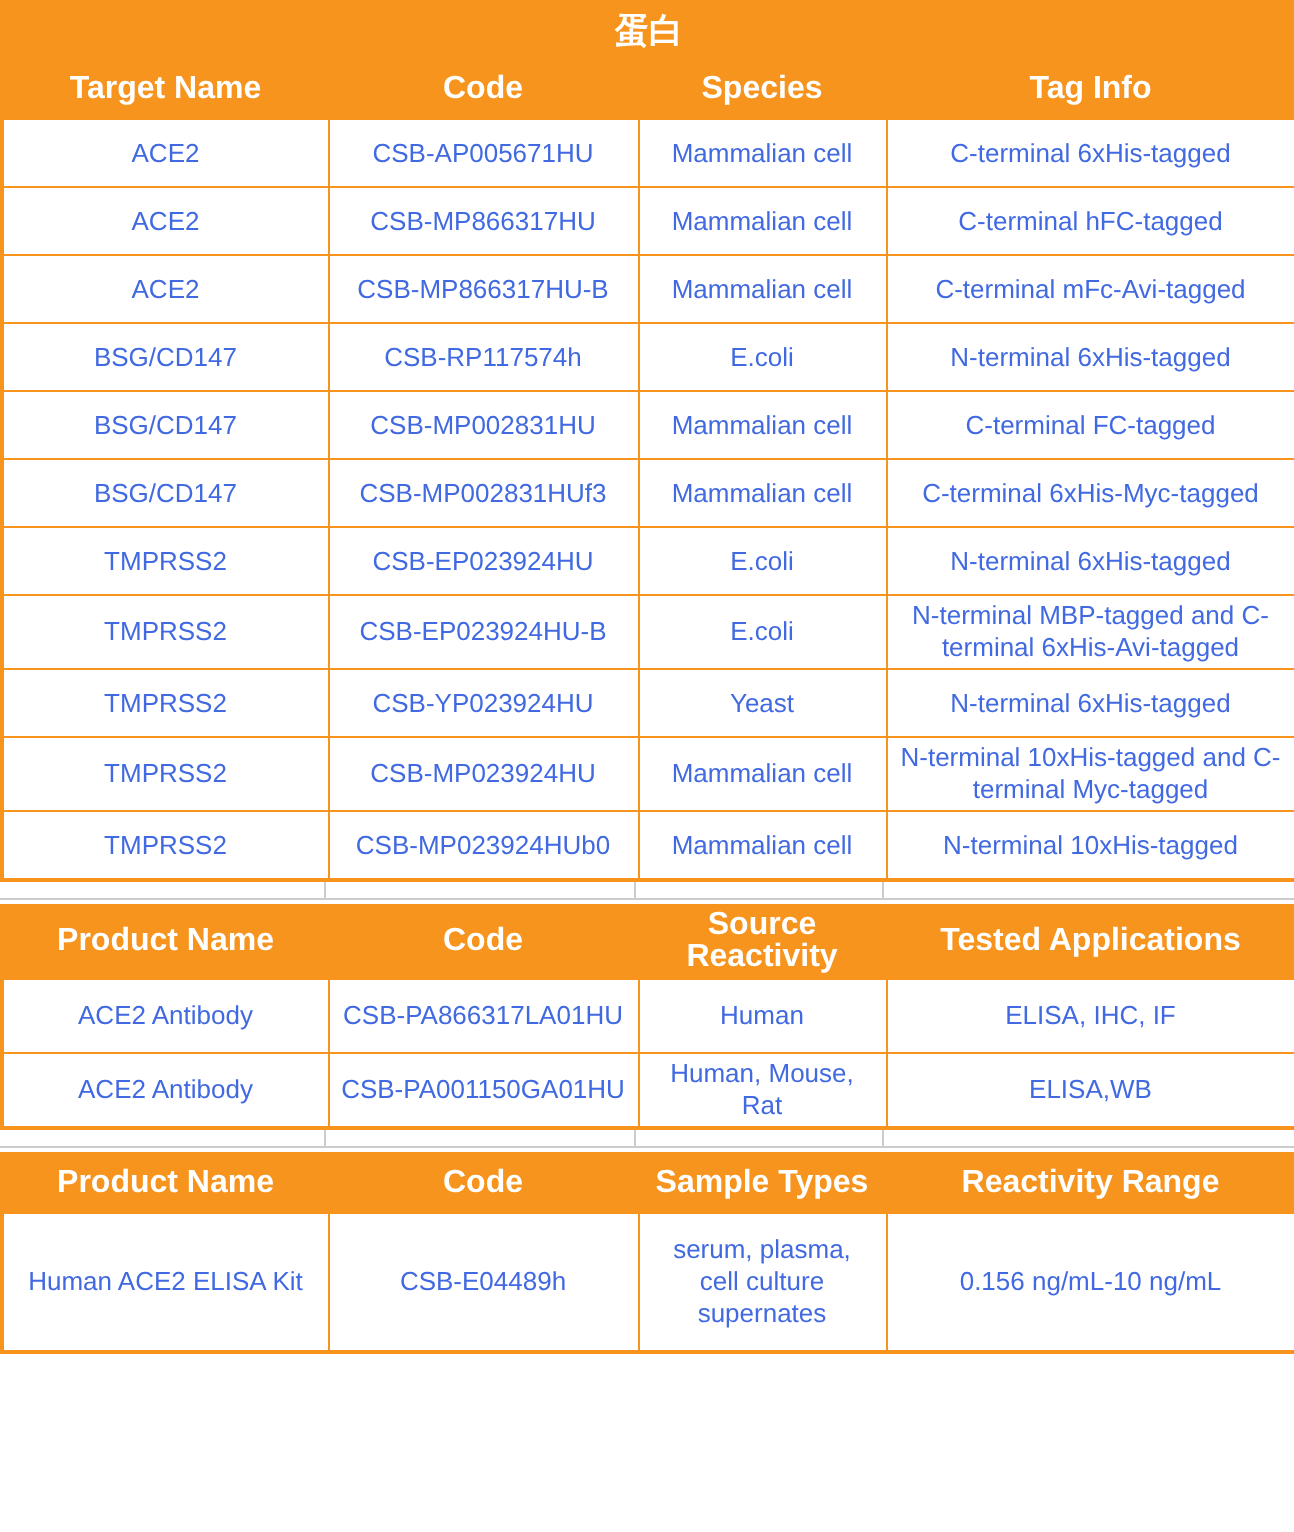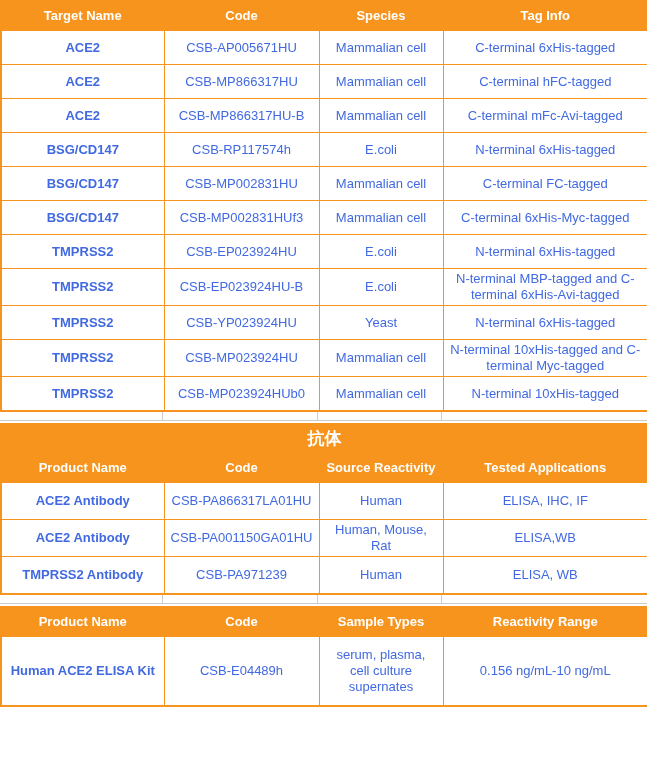--- a/index.html
+++ b/index.html
@@ -34,36 +34,36 @@
     font-weight:bold;
     font-size:17px;
     height:26px;
     border:1px solid var(--orange);
     padding:1px 0;
   }
   .head-cell{
     background:var(--orange);
     color:#fff;
     font-weight:bold;
-    font-size:13px;
+    font-size:16px;
     line-height:16px;
     height:25px;
     border:1px solid var(--orange);
     padding:2px 4px;
   }
   tbody td{
     border:1px solid var(--orange);
     color:var(--blue);
     font-size:13px;
     line-height:16px;
     background:#fff;
     padding:2px 6px;
     word-wrap:break-word;
   }
-  tbody td.c1{font-weight:bold;}
+  tbody td.c1{font-weight:normal;}
 
   .t1 tbody td{height:29px;}
   .t2 tbody td{height:32px;}
   .t3 tbody td{padding:10px 6px;}
 
   .sep{
     display:grid;
     grid-template-columns:163px 155px 124px 205px;
     height:8px;
     background:#fff;
@@ -78,20 +78,23 @@
 
 <table class="t1">
   <colgroup>
       <col class="col-1">
       <col class="col-2">
       <col class="col-3">
       <col class="col-4">
     </colgroup>
   <thead>
     <tr>
+      <th colspan="4" class="title-cell">蛋白</th>
+    </tr>
+    <tr>
       <th class="head-cell">Target Name</th>
       <th class="head-cell">Code</th>
       <th class="head-cell">Species</th>
       <th class="head-cell">Tag Info</th>
     </tr>
   </thead>
   <tbody>
     <tr>
       <td class="c1">ACE2</td>
       <td>CSB-AP005671HU</td>
@@ -170,47 +173,38 @@
 
 <table class="t2">
   <colgroup>
       <col class="col-1">
       <col class="col-2">
       <col class="col-3">
       <col class="col-4">
     </colgroup>
   <thead>
     <tr>
-      <th colspan="4" class="title-cell">抗体</th>
-    </tr>
-    <tr>
       <th class="head-cell">Product Name</th>
       <th class="head-cell">Code</th>
       <th class="head-cell">Source Reactivity</th>
       <th class="head-cell">Tested Applications</th>
     </tr>
   </thead>
   <tbody>
     <tr>
       <td class="c1">ACE2 Antibody</td>
       <td>CSB-PA866317LA01HU</td>
       <td>Human</td>
       <td>ELISA, IHC, IF</td>
     </tr>
     <tr>
       <td class="c1">ACE2 Antibody</td>
       <td>CSB-PA001150GA01HU</td>
       <td>Human, Mouse, Rat</td>
       <td>ELISA,WB</td>
-    </tr>
-    <tr>
-      <td class="c1">TMPRSS2 Antibody</td>
-      <td>CSB-PA971239</td>
-      <td>Human</td>
-      <td>ELISA, WB</td>
     </tr>
   </tbody>
 </table>
 
 <div class="sep">
   <div class="sep-cell"></div>
   <div class="sep-cell"></div>
   <div class="sep-cell"></div>
   <div class="sep-cell"></div>
 </div>

